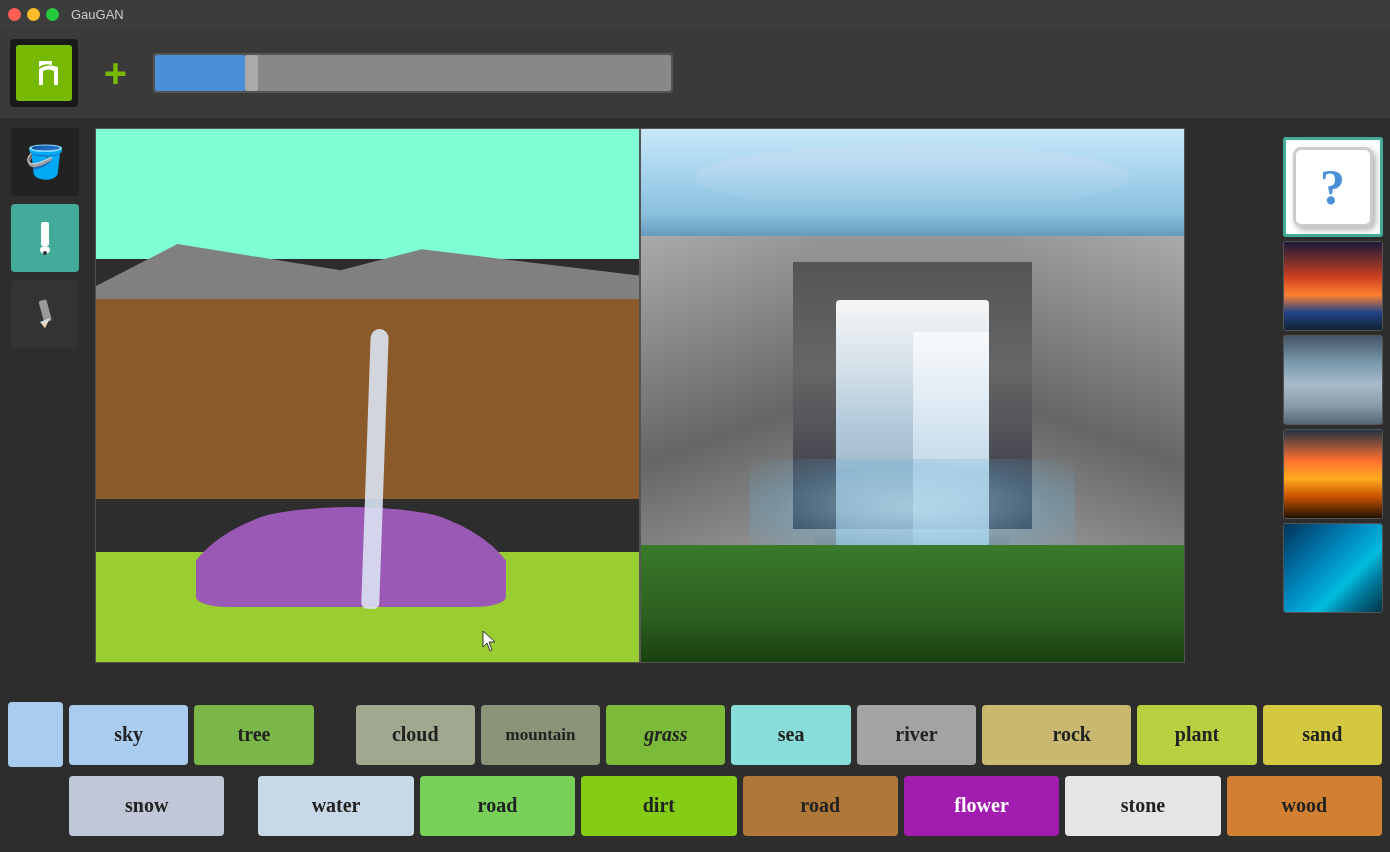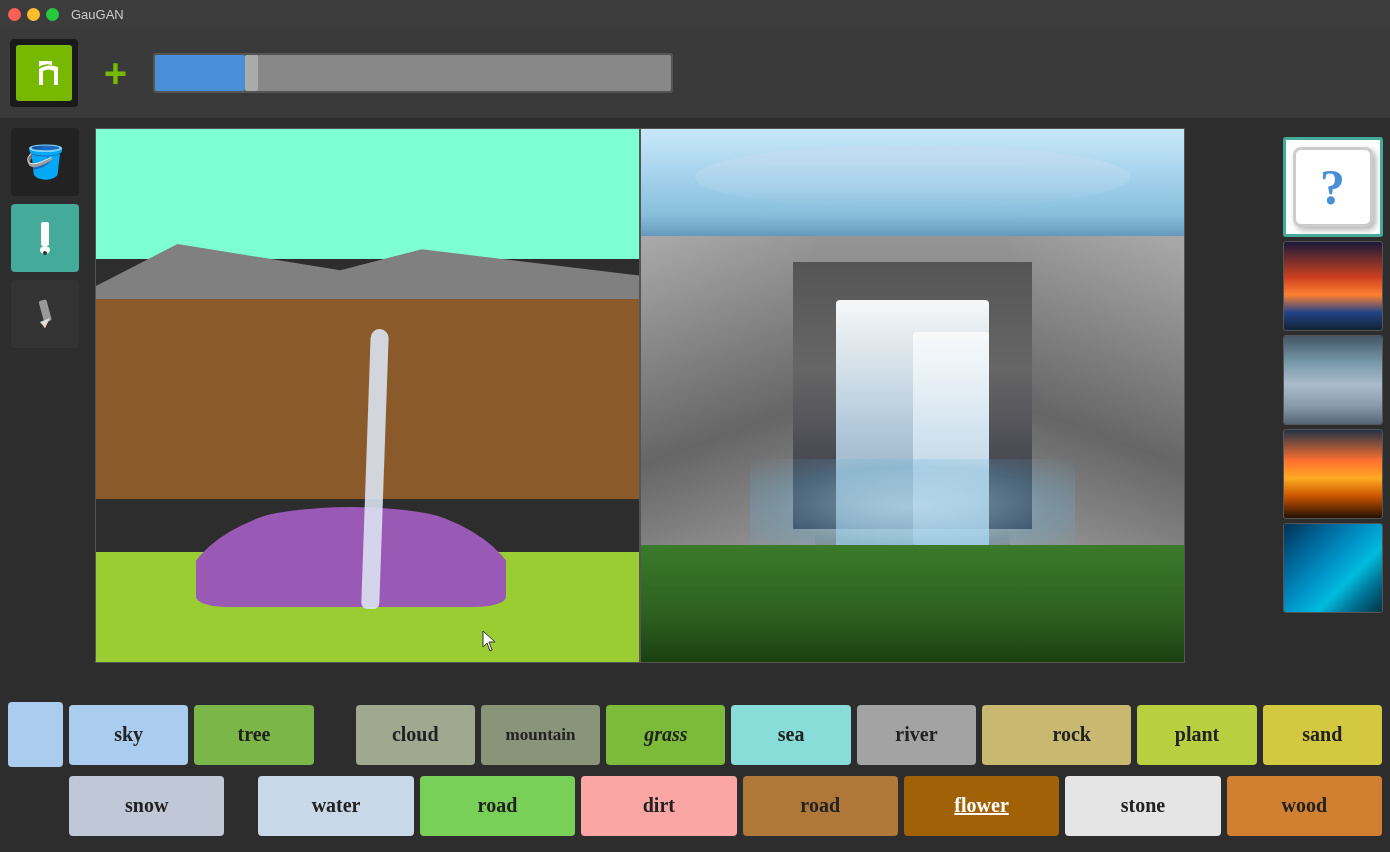--- a/index.html
+++ b/index.html
@@ -482,19 +482,19 @@
     <button class="palette-btn" style="background:#d4c840;">sand</button>
   </div>
 
   <div class="palette-row">
 
     <div style="width:55px; height:65px; flex-shrink:0;"></div>
 
     <button class="palette-btn" style="background:#c0c8d8;">snow</button>
     <button class="palette-btn" style="background:#c8d8e8;margin-left:28px;">water</button>
     <button class="palette-btn" style="background:#78d058;">road</button>
-    <button class="palette-btn" style="background:#fca5a5;">dirt</button>
+    <button class="palette-btn" style="background:#84cc16;">dirt</button>
     <button class="palette-btn" style="background:#b07838;">road</button>
-    <button class="palette-btn" style="background:#a16207; color:#fff;text-decoration:underline;">flower</button>
+    <button class="palette-btn" style="background:#a21caf; color:#fff;">flower</button>
     <button class="palette-btn" style="background:#e5e5e5;">stone</button>
     <button class="palette-btn" style="background:#d08030;">wood</button>
   </div>
 </div>
 
 </body></html>

